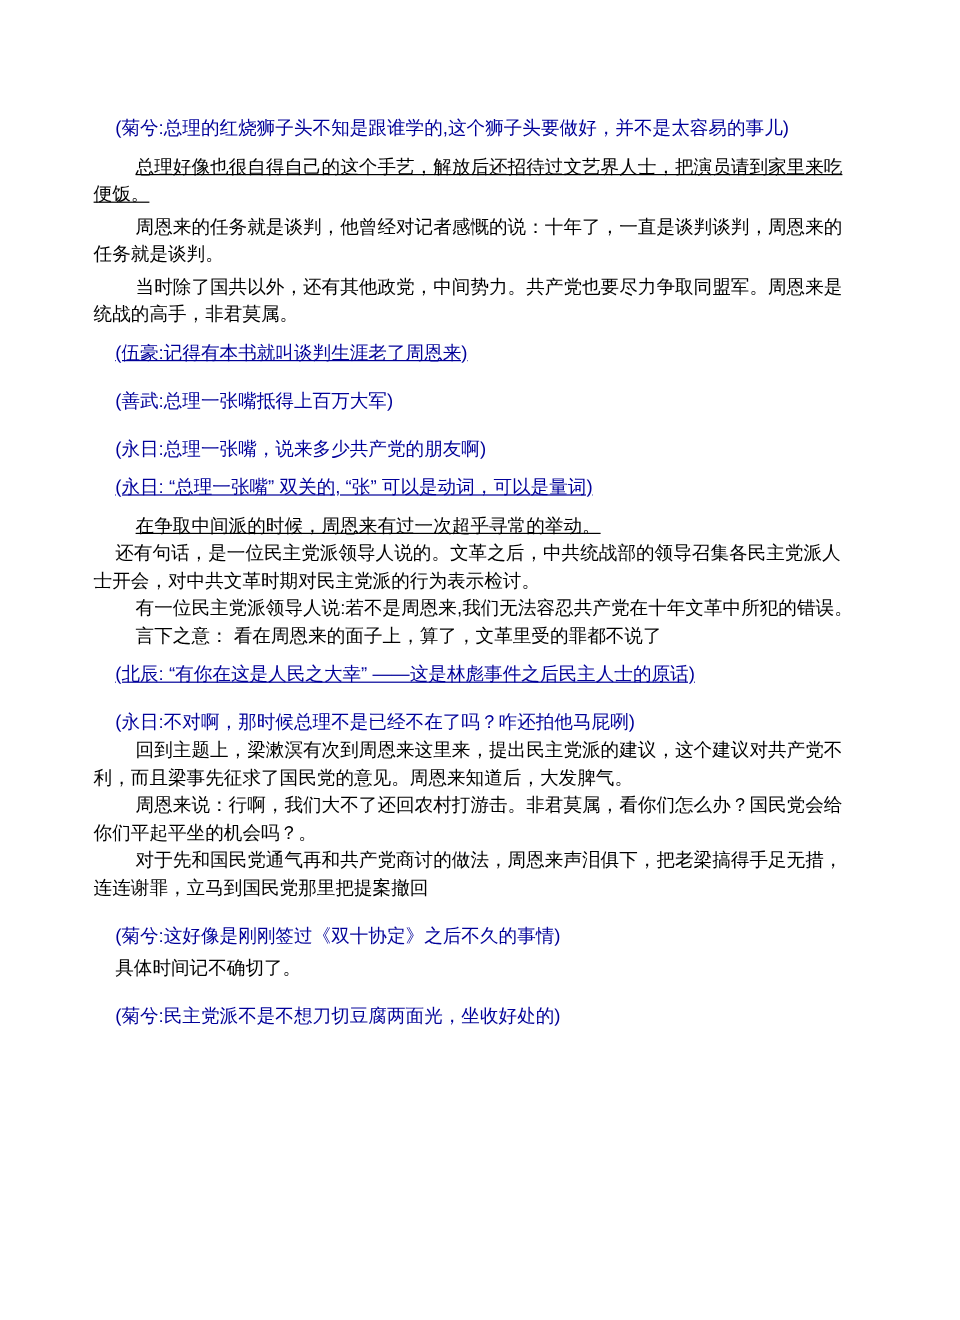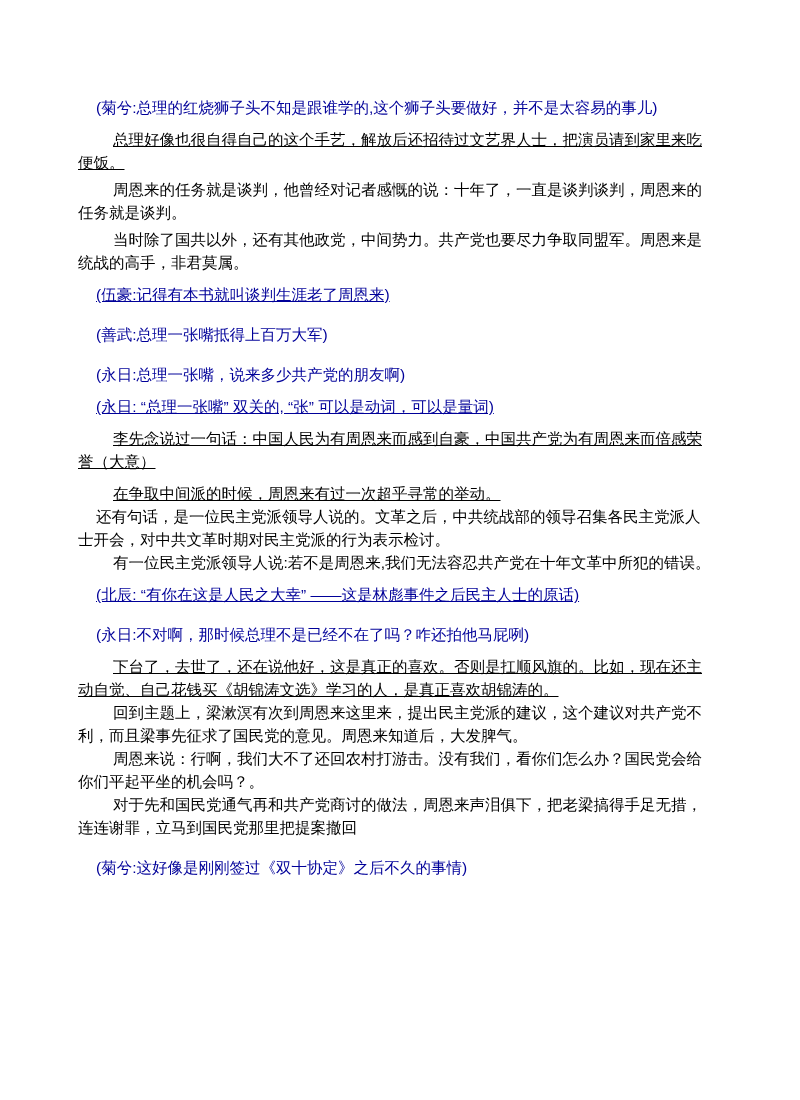--- a/index.html
+++ b/index.html
@@ -50,27 +50,26 @@
 <div class="page">
   <div class="doc" id="doc">
       <p class="comment indent-1 sp-first">(菊兮:总理的红烧狮子头不知是跟谁学的,这个狮子头要做好，并不是太容易的事儿)</p>
       <p class="body indent-2 sp-normal">总理好像也很自得自己的这个手艺，解放后还招待过文艺界人士，把演员请到家里来吃便饭。</p>
       <p class="body indent-2 sp-tight">周恩来的任务就是谈判，他曾经对记者感慨的说：十年了，一直是谈判谈判，周恩来的任务就是谈判。</p>
       <p class="body indent-2 sp-tight">当时除了国共以外，还有其他政党，中间势力。共产党也要尽力争取同盟军。周恩来是统战的高手，非君莫属。</p>
       <p class="comment indent-1 sp-normal">(伍豪:记得有本书就叫谈判生涯老了周恩来)</p>
       <p class="comment indent-1 sp-wide">(善武:总理一张嘴抵得上百万大军)</p>
       <p class="comment indent-1 sp-wide">(永日:总理一张嘴，说来多少共产党的朋友啊)</p>
       <p class="comment indent-1 sp-normal">(永日: “总理一张嘴” 双关的, “张” 可以是动词，可以是量词)</p>
-      <p class="body indent-2 sp-normal">李先念说过一句话：中国人民为有周恩来而感到自豪，中国共产党为有周恩来而倍感荣誉（大意）</p>
       <p class="body indent-2 sp-normal">在争取中间派的时候，周恩来有过一次超乎寻常的举动。</p>
       <p class="body indent-1 sp-none">还有句话，是一位民主党派领导人说的。文革之后，中共统战部的领导召集各民主党派人士开会，对中共文革时期对民主党派的行为表示检讨。</p>
       <p class="body indent-2 sp-none">有一位民主党派领导人说:若不是周恩来,我们无法容忍共产党在十年文革中所犯的错误。</p>
+      <p class="body indent-2 sp-none">言下之意： 看在周恩来的面子上，算了，文革里受的罪都不说了</p>
       <p class="comment indent-1 sp-normal">(北辰: “有你在这是人民之大幸” ——这是林彪事件之后民主人士的原话)</p>
       <p class="comment indent-1 sp-wide">(永日:不对啊，那时候总理不是已经不在了吗？咋还拍他马屁咧)</p>
-      <p class="body indent-2 sp-normal">下台了，去世了，还在说他好，这是真正的喜欢。否则是扛顺风旗的。比如，现在还主动自觉、自己花钱买《胡锦涛文选》学习的人，是真正喜欢胡锦涛的。</p>
       <p class="body indent-2 sp-none">回到主题上，梁漱溟有次到周恩来这里来，提出民主党派的建议，这个建议对共产党不利，而且梁事先征求了国民党的意见。周恩来知道后，大发脾气。</p>
-      <p class="body indent-2 sp-none">周恩来说：行啊，我们大不了还回农村打游击。没有我们，看你们怎么办？国民党会给你们平起平坐的机会吗？。</p>
+      <p class="body indent-2 sp-none">周恩来说：行啊，我们大不了还回农村打游击。非君莫属，看你们怎么办？国民党会给你们平起平坐的机会吗？。</p>
       <p class="body indent-2 sp-none">对于先和国民党通气再和共产党商讨的做法，周恩来声泪俱下，把老梁搞得手足无措，连连谢罪，立马到国民党那里把提案撤回</p>
       <p class="comment indent-1 sp-wide">(菊兮:这好像是刚刚签过《双十协定》之后不久的事情)</p>
       <p class="body indent-1 sp-tight">具体时间记不确切了。</p>
       <p class="comment indent-1 sp-wide">(菊兮:民主党派不是不想刀切豆腐两面光，坐收好处的)</p>
     </div>
 </div>
 
 </body></html>

